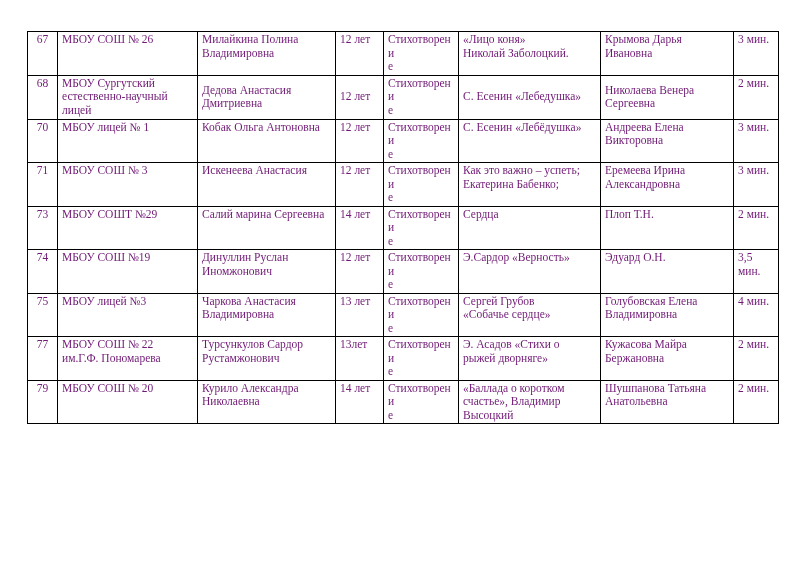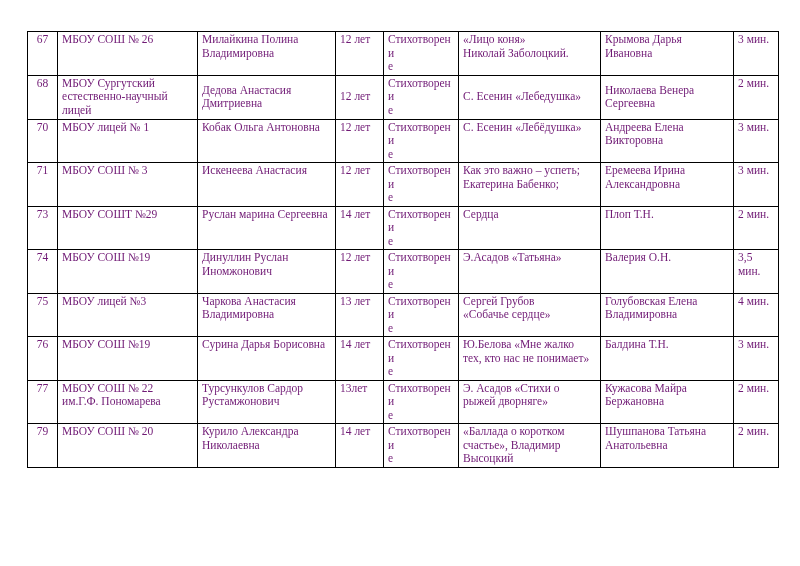--- a/index.html
+++ b/index.html
@@ -129,66 +129,54 @@
 е</td>
     <td class="work-cell">Как это важно – успеть;
 Екатерина Бабенко;</td>
     <td class="teacher-cell">Еремеева Ирина
 Александровна</td>
     <td class="duration-cell">3 мин.</td>
   </tr>
         <tr>
     <td class="num-cell">73</td>
     <td class="school-cell">МБОУ СОШТ №29</td>
-    <td class="participant-cell">Руслан марина Сергеевна</td>
+    <td class="participant-cell">Салий марина Сергеевна</td>
     <td class="age-cell">14 лет</td>
     <td class="genre-cell">Стихотворени
 е</td>
     <td class="work-cell">Сердца</td>
     <td class="teacher-cell">Плоп Т.Н.</td>
     <td class="duration-cell">2 мин.</td>
   </tr>
         <tr>
     <td class="num-cell">74</td>
     <td class="school-cell">МБОУ СОШ №19</td>
     <td class="participant-cell">Динуллин Руслан
 Иномжонович</td>
     <td class="age-cell">12 лет</td>
     <td class="genre-cell">Стихотворени
 е</td>
-    <td class="work-cell">Э.Асадов «Татьяна»</td>
-    <td class="teacher-cell">Валерия О.Н.</td>
+    <td class="work-cell">Э.Сардор «Верность»</td>
+    <td class="teacher-cell">Эдуард О.Н.</td>
     <td class="duration-cell">3,5
 мин.</td>
   </tr>
         <tr>
     <td class="num-cell">75</td>
     <td class="school-cell">МБОУ лицей №3</td>
     <td class="participant-cell">Чаркова Анастасия
 Владимировна</td>
     <td class="age-cell">13 лет</td>
     <td class="genre-cell">Стихотворени
 е</td>
     <td class="work-cell">Сергей Грубов
 «Собачье сердце»</td>
     <td class="teacher-cell">Голубовская Елена
 Владимировна</td>
     <td class="duration-cell">4 мин.</td>
-  </tr>
-        <tr>
-    <td class="num-cell">76</td>
-    <td class="school-cell">МБОУ СОШ №19</td>
-    <td class="participant-cell">Сурина Дарья Борисовна</td>
-    <td class="age-cell">14 лет</td>
-    <td class="genre-cell">Стихотворени
-е</td>
-    <td class="work-cell">Ю.Белова «Мне жалко
-тех, кто нас не понимает»</td>
-    <td class="teacher-cell">Балдина Т.Н.</td>
-    <td class="duration-cell">3 мин.</td>
   </tr>
         <tr>
     <td class="num-cell">77</td>
     <td class="school-cell">МБОУ СОШ № 22
 им.Г.Ф. Пономарева</td>
     <td class="participant-cell">Турсункулов Сардор
 Рустамжонович</td>
     <td class="age-cell">13лет</td>
     <td class="genre-cell">Стихотворени
 е</td>

